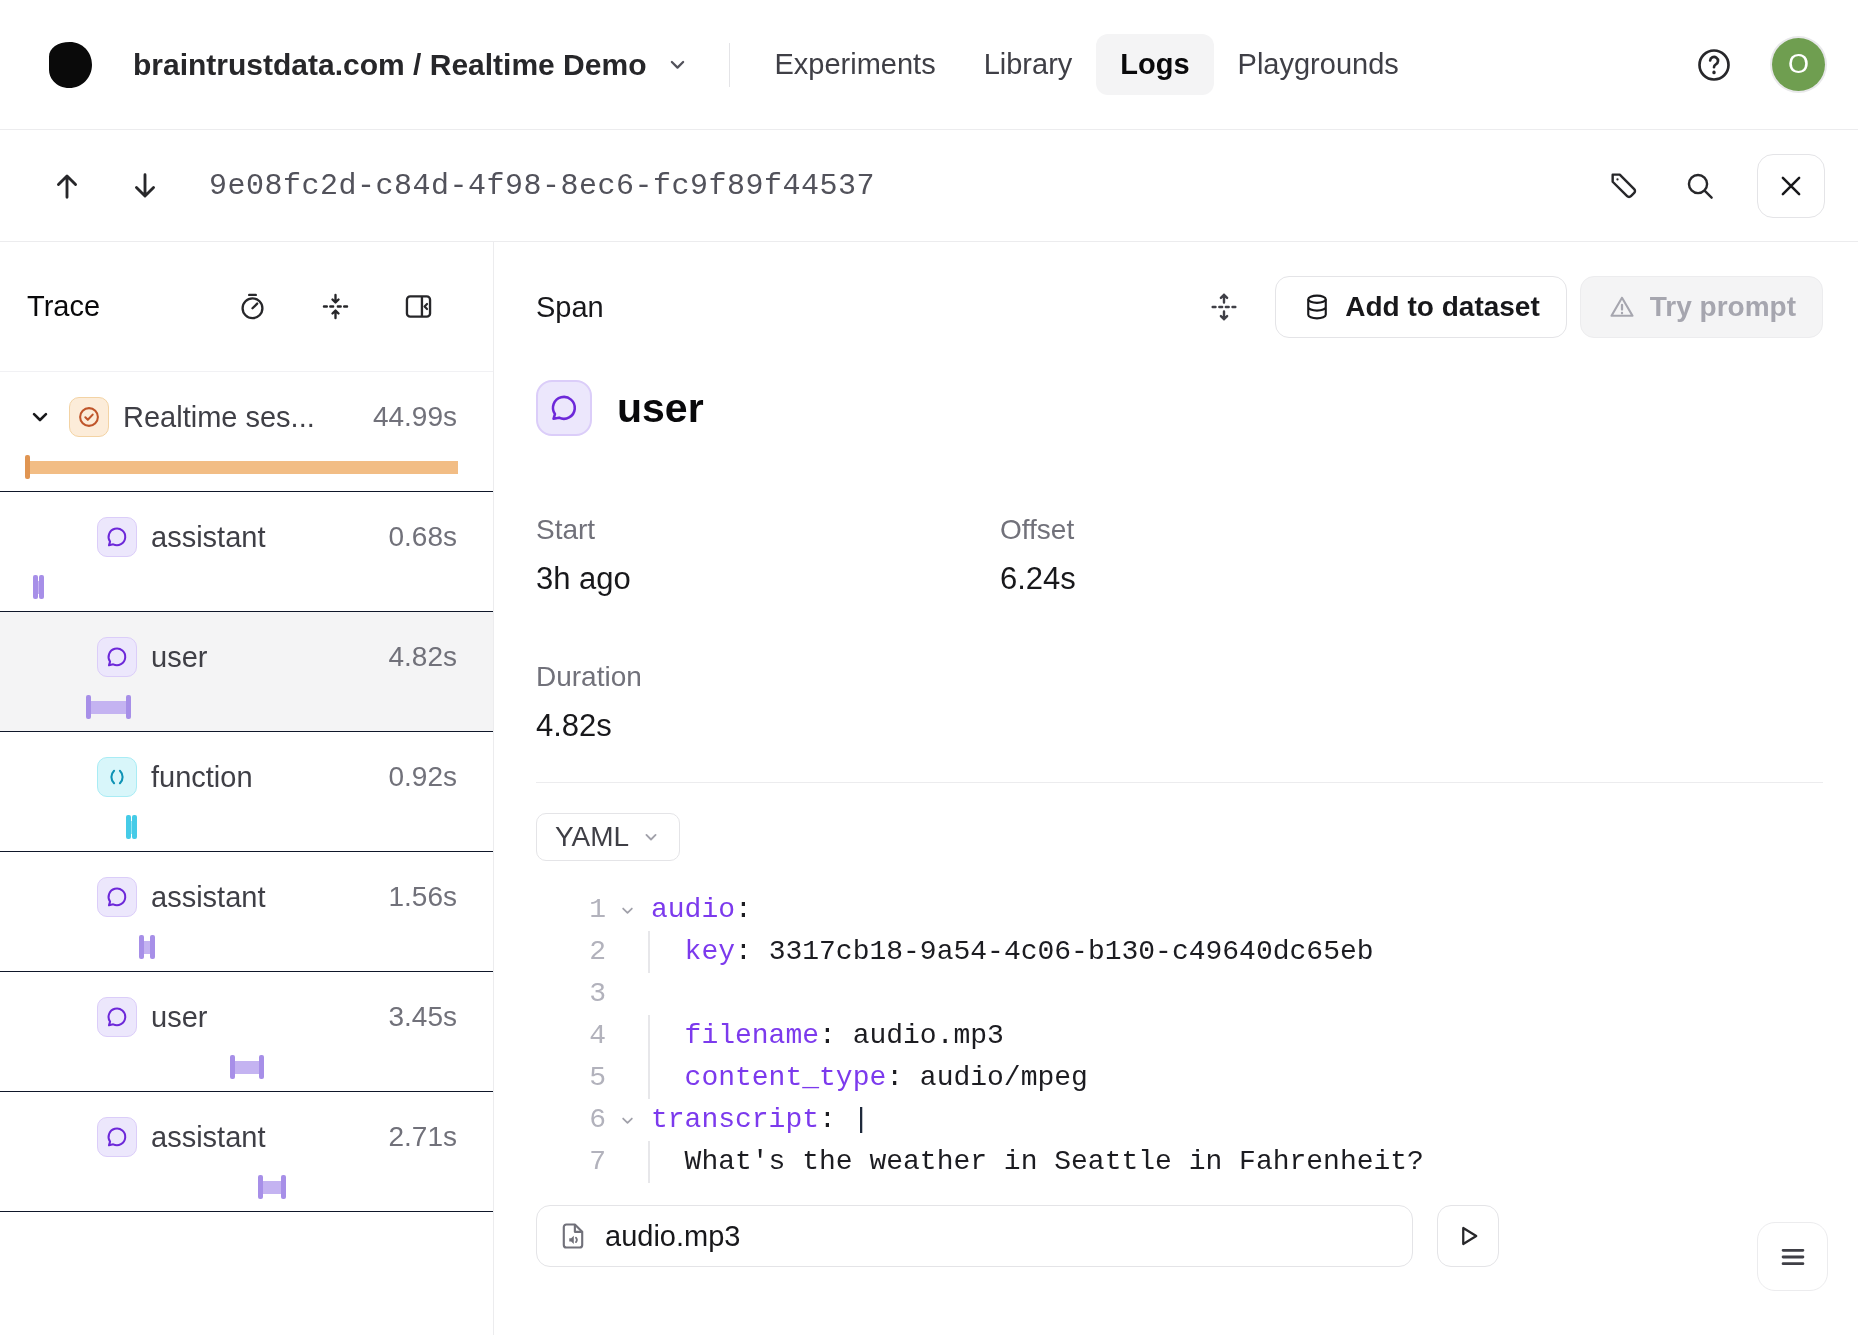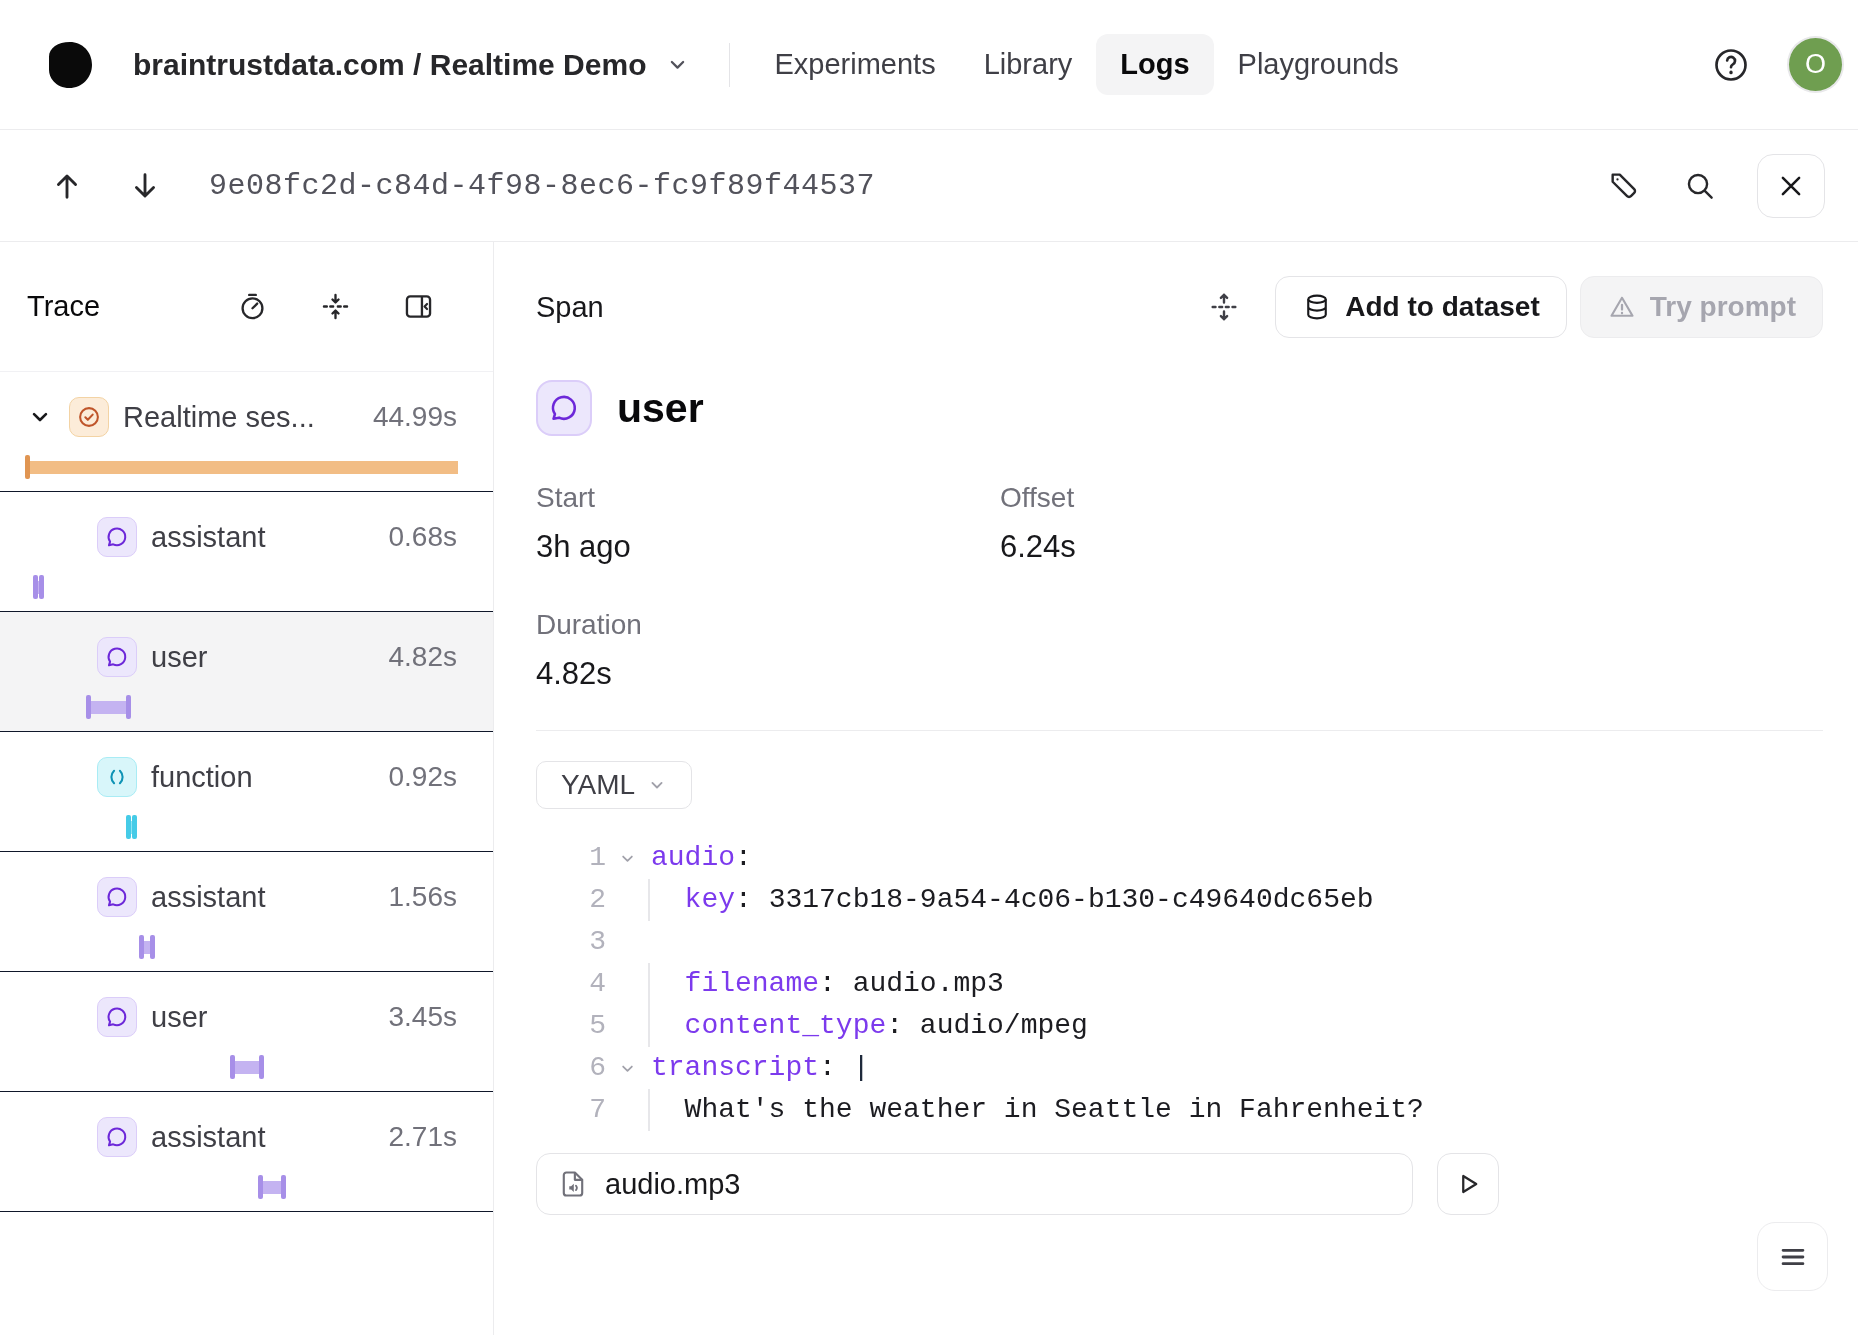--- a/index.html
+++ b/index.html
@@ -2,21 +2,21 @@
 <html><head>
 <meta charset="utf-8">
 <style>
   * { margin:0; padding:0; box-sizing:border-box; }
   html,body { background:#fff; }
   body { font-family:"Liberation Sans", sans-serif; color:#18181b; }
   .page { width:1858px; height:1336px; position:relative; overflow:hidden; background:#fff; }
   svg { display:block; }
 
   
-  .topnav { height:130px; display:flex; align-items:center; padding:0 16px 0 37px; border-bottom:1px solid #ececee; }
+  .topnav { height:130px; display:flex; align-items:center; padding:0 33px 0 37px; border-bottom:1px solid #ececee; }
   .logo { width:64px; height:60px; margin-right:32px; flex-shrink:0; }
   .brand { display:flex; align-items:center; gap:18px; font-size:30px; font-weight:600; color:#27272a; cursor:pointer; }
   .brand .chev { color:#52525b; }
   .nav-divider { width:1px; height:44px; background:#e4e4e7; margin:0 20px 0 38px; }
   .nav-items { display:flex; align-items:center; }
   .nav-item { font-size:29px; color:#3f3f46; padding:14px 24px; border-radius:12px; cursor:pointer; white-space:nowrap; }
   .nav-item.active { background:#f4f4f5; color:#09090b; font-weight:600; }
   .nav-right { margin-left:auto; display:flex; align-items:center; gap:38px; }
   .help-icon { width:40px; height:40px; color:#27272a; cursor:pointer; }
   .avatar { width:53px; height:53px; border-radius:50%; display:flex; align-items:center; justify-content:center;
@@ -70,30 +70,30 @@
   .btn + .btn { margin-left:13px;text-align:center; }
   .btn svg { width:30px; height:30px; }
   .btn.disabled { background:#f4f4f5; color:#a6a6af; border-color:#ececee; cursor:default; }
 
   .title-row { margin-top:8px; display:flex; align-items:center; gap:25px; }
   .big-icon { width:56px; height:56px; border-radius:16px; background:#ece7fc; border:2px solid #dbcdf9;
               color:#6d28d9; display:flex; align-items:center; justify-content:center; }
   .big-icon svg { width:34px; height:34px; }
   .span-name { font-size:41px; font-weight:700; color:#09090b; }
 
-  .fields { margin-top:46px; display:grid; grid-template-columns:464px 1fr; row-gap:44px; }
+  .fields { margin-top:78px; display:grid; grid-template-columns:464px 1fr; row-gap:64px; }
   .field .lbl { font-size:28px; color:#71717a; }
   .field .val { font-size:31px; color:#18181b; margin-top:15px; }
 
   .hr { margin-top:38px; border-top:1px solid #ececee; }
   .input-head { margin-top:44px; display:flex; align-items:center; }
   .input-title { font-size:31px; font-weight:600; color:#09090b; }
   .input-head .chev { margin-left:auto; color:#52525b; }
   .yaml-btn { margin-top:30px; height:48px; border:1px solid #e4e4e7; border-radius:10px; background:#fff;
-              display:inline-flex; align-items:center; gap:12px; padding:0 24px; font-family:inherit;
+              display:inline-flex; align-items:center; gap:12px; padding:0 18px; font-family:inherit;
               font-size:28px; color:#3f3f46; cursor:pointer; }
   .yaml-btn .chev { color:#a1a1aa; }
 
   .code { margin-top:28px; font-family:"Liberation Mono", monospace; font-size:28px; line-height:42px; color:#1c1c21; }
   .cl { display:flex; }
   .ln { width:70px; text-align:right; color:#b2b2bc; flex-shrink:0; }
   .fold { width:42px; flex-shrink:0; display:flex; align-items:center; justify-content:center; color:#a1a1aa; cursor:pointer; }
   .ct { position:relative; white-space:pre; padding-left:3px; }
   .ct.guide::before { content:''; position:absolute; left:0; top:0; bottom:0; width:1.5px; background:#e7e7ea; }
   .tok-k { color:#7c3aed; }

